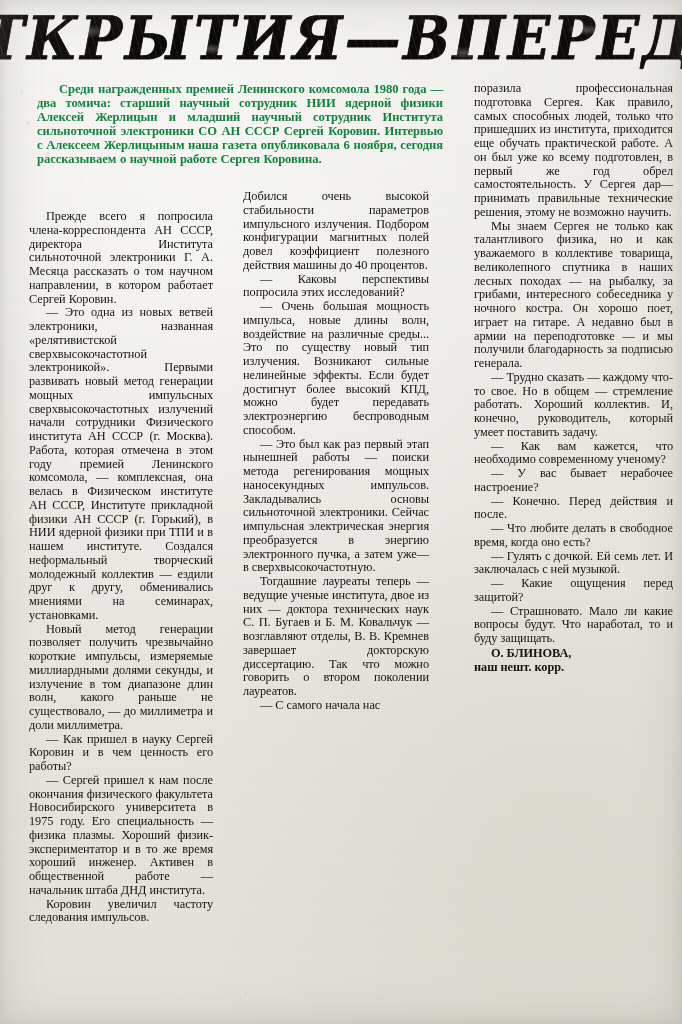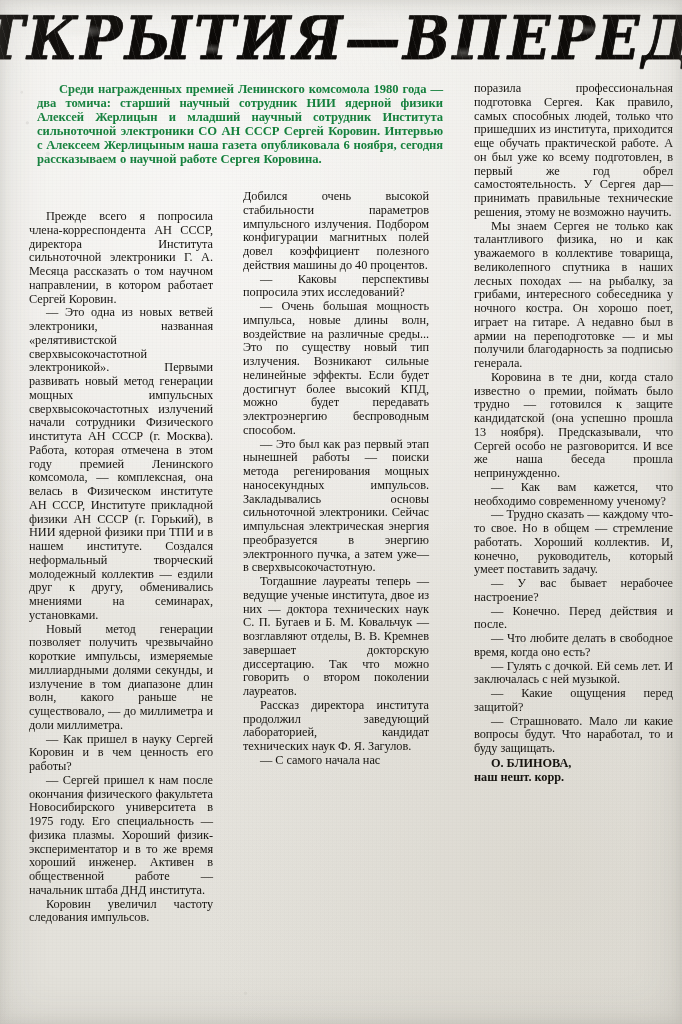--- a/index.html
+++ b/index.html
@@ -189,30 +189,28 @@
     <p>— Сергей пришел к нам после окончания физического факультета Новосибирского университета в 1975 году. Его специальность — физика плазмы. Хороший физик-экспериментатор и в то же время хороший инженер. Активен в общественной работе — начальник штаба ДНД института.</p>
     <p>Коровин увеличил частоту следования импульсов.</p>
   </div>
 
   <div class="col" id="col2">
     <p class="noind">Добился очень высокой стабильности параметров импульсного излучения. Подбором конфигурации магнитных полей довел коэффициент полезного действия машины до 40 процентов.</p>
     <p>— Каковы перспективы попросила этих исследований?</p>
     <p>— Очень большая мощность импульса, новые длины волн, воздействие на различные среды... Это по существу новый тип излучения. Возникают сильные нелинейные эффекты. Если будет достигнут более высокий КПД, можно будет передавать электроэнергию беспроводным способом.</p>
     <p>— Это был как раз первый этап нынешней работы — поиски метода регенирования мощных наносекундных импульсов. Закладывались основы сильноточной электроники. Сейчас импульсная электрическая энергия преобразуется в энергию электронного пучка, а затем уже—в сверхвысокочастотную.</p>
     <p>Тогдашние лауреаты теперь — ведущие ученые института, двое из них — доктора технических наук С. П. Бугаев и Б. М. Ковальчук — возглавляют отделы, В. В. Кремнев завершает докторскую диссертацию. Так что можно говорить о втором поколении лауреатов.</p>
-    <p>Рассказ директора института продолжил заведующий лабораторией, кандидат технических наук Ф. Я. Загулов.</p>
     <p>— С самого начала нас</p>
   </div>
 
   <div class="col" id="col3">
     <p class="noind">поразила профессиональная подготовка Сергея. Как правило, самых способных людей, только что пришедших из института, приходится еще обучать практической работе. А он был уже ко всему подготовлен, в первый же год обрел самостоятельность. У Сергея дар—принимать правильные технические решения, этому не возможно научить.</p>
     <p>Мы знаем Сергея не только как талантливого физика, но и как уважаемого в коллективе товарища, великолепного спутника в наших лесных походах — на рыбалку, за грибами, интересного собеседника у ночного костра. Он хорошо поет, играет на гитаре. А недавно был в армии на переподготовке — и мы получили благодарность за подписью генерала.</p>
-    <p>Коровина в те дни, когда стало известно о премии, поймать было трудно — готовился к защите кандидатской (она успешно прошла 13 ноября). Предсказывали, что Сергей особо не разговорится. И все же наша беседа прошла непринужденно.</p>
+    <p>— Трудно сказать — каждому что-то свое. Но в общем — стремление работать. Хороший коллектив. И, конечно, руководитель, который умеет поставить задачу.</p>
     <p>— Как вам кажется, что необходимо современному ученому?</p>
-    <p>— Трудно сказать — каждому что-то свое. Но в общем — стремление работать. Хороший коллектив. И, конечно, руководитель, который умеет поставить задачу.</p>
     <p>— У вас бывает нерабочее настроение?</p>
     <p>— Конечно. Перед действия и после.</p>
     <p>— Что любите делать в свободное время, когда оно есть?</p>
     <p>— Гулять с дочкой. Ей семь лет. И заключалась с ней музыкой.</p>
     <p>— Какие ощущения перед защитой?</p>
     <p>— Страшновато. Мало ли какие вопросы будут. Что наработал, то и буду защищать.</p>
     <p class="byline">
       <span>О. БЛИНОВА,</span><br>
       <span class="sub">наш нешт. корр.</span>
     </p>

